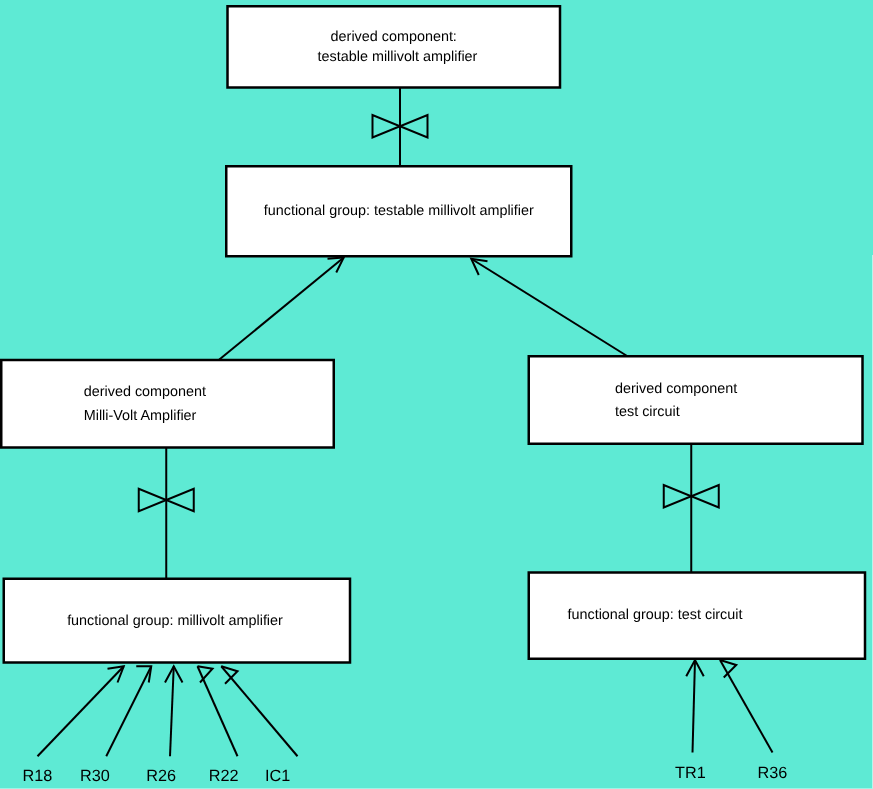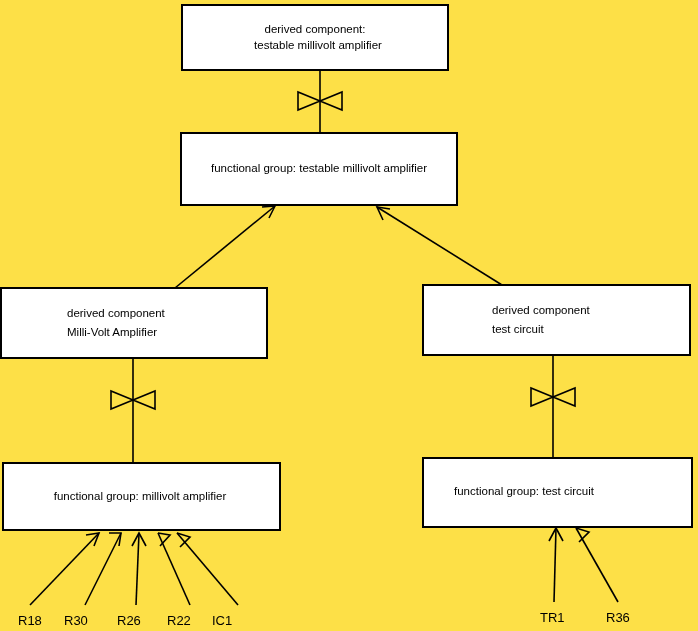--- a/index.html
+++ b/index.html
@@ -4,21 +4,21 @@
 <style>
   html, body {
     margin: 0;
     padding: 0;
     background: #ffffff;
   }
   #canvas {
     position: relative;
     width: 698px;
     height: 631px;
-    background: #fde047;
+    background: #5eead4;
     overflow: hidden;
     font-family: "Liberation Sans", sans-serif;
   }
   #diagram-svg {
     position: absolute;
     left: 0;
     top: 0;
     width: 698px;
     height: 631px;
   }

